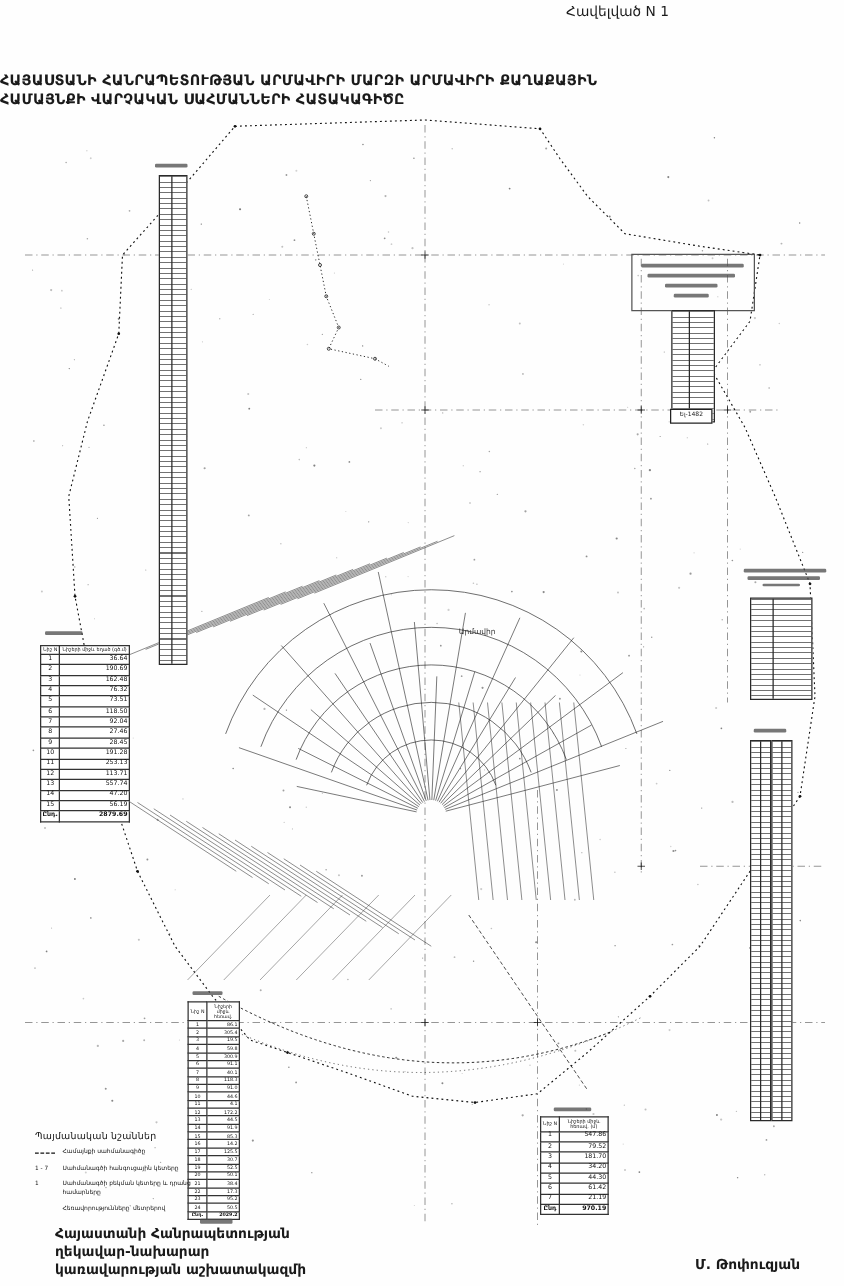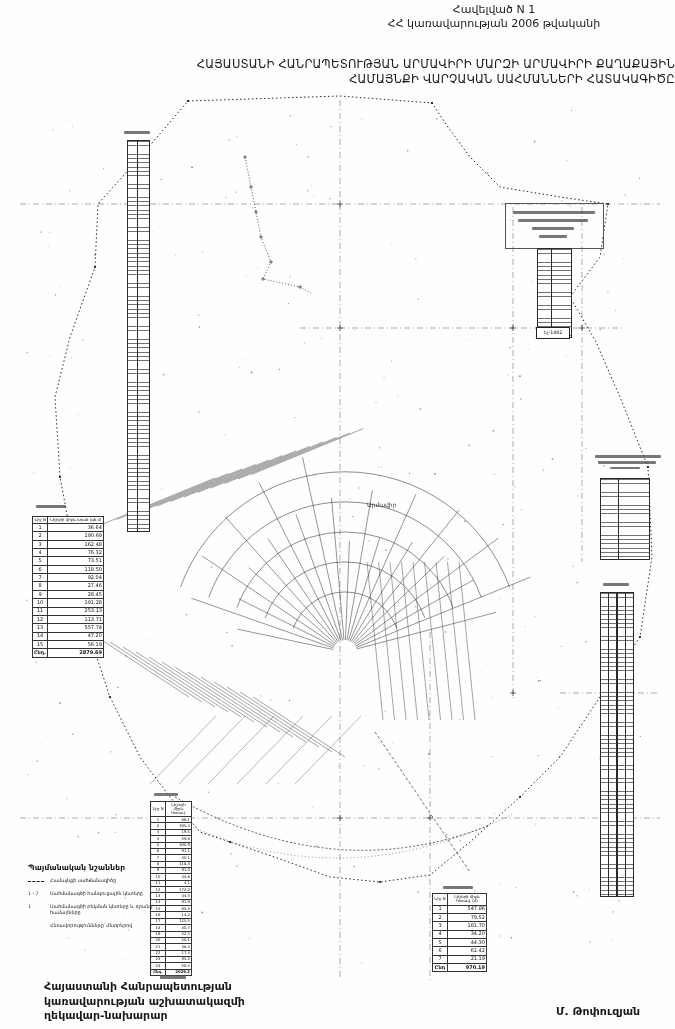--- a/index.html
+++ b/index.html
@@ -1,22 +1,22 @@
 <!DOCTYPE html>
 <html><head>
 <meta charset="utf-8">
 <style>
   html,body{margin:0;padding:0;}
   .page{position:relative;width:675px;height:1029px;background:#fefefec;background:#fefefe;
         overflow:hidden;font-family:"DejaVu Sans",sans-serif;color:#1a1a1a;}
   
   .annex{position:absolute;top:3px;right:26px;width:310px;text-align:center;
          font-size:11px;font-weight:400;line-height:14px;}
-  .map-title{position:absolute;top:57px;left:0;width:100%;text-align:right;
-             font-size:11.5px;font-weight:400;line-height:15px;letter-spacing:.2px;}
+  .map-title{position:absolute;top:57px;left:0;width:100%;text-align:left;
+             font-size:11.5px;font-weight:700;line-height:15px;letter-spacing:.2px;}
   .footer-office{position:absolute;left:44px;top:980px;font-size:11px;font-weight:700;line-height:14.5px;}
   .signature{position:absolute;left:556px;top:1005px;font-size:11px;font-weight:700;text-align:right;}
   
   .map-svg{position:absolute;left:15px;top:92px;}
   
   table.dtable{position:absolute;border-collapse:collapse;background:#fff;}
   table.dtable th,table.dtable td{border:.6px solid #333;padding:.8px 1px;
       font-family:"DejaVu Sans",sans-serif;font-size:5px;line-height:1.15;color:#111;}
   table.dtable th{font-size:3.9px;font-weight:400;text-align:center;}
   table.dtable td.n{text-align:center;width:12px;}
@@ -29,35 +29,34 @@
   .micro .vd{position:absolute;top:0;bottom:0;width:.6px;background:#2a2a2a;}
   
   .smudge{position:absolute;height:2.5px;background:#4a4a4a;opacity:.75;filter:blur(.4px);border-radius:1px;}
   
   .stamp{position:absolute;left:505px;top:203px;width:97px;height:44px;border:.6px solid #555;}
   
   .pointbox{position:absolute;left:536px;top:327px;width:32px;height:10px;border:.7px solid #222;
      font-size:4.8px;line-height:10px;text-align:center;background:#fff;}
   
   .legend{position:absolute;left:28px;top:863px;width:158px;}
-  .legend .lg-title{font-size:7.5px;font-weight:700;color:#111;margin-bottom:6px;letter-spacing:.2px;}
+  .legend .lg-title{font-size:7.5px;font-weight:400;color:#111;margin-bottom:6px;letter-spacing:.2px;margin-top:41px;}
   .lg-item{display:flex;align-items:flex-start;margin-bottom:6.5px;}
   .lg-sym{width:22px;flex:0 0 22px;font-size:4.6px;line-height:6px;color:#111;text-align:left;}
   .lg-line{display:inline-block;width:16px;border-top:1px dashed #111;margin-top:3px;}
   .lg-label{font-size:4.8px;line-height:1.35;color:#111;}
   .lg-indent{margin-left:22px;}
 </style>
 </head>
 <body>
 
 <div class="page">
 
   <div class="annex">
     <div>Հավելված N 1</div>
-    <div>ՀՀ կառավարության 2006 թվականի</div>
   </div>
 
   <div class="map-title">
     <div>ՀԱՅԱՍՏԱՆԻ ՀԱՆՐԱՊԵՏՈՒԹՅԱՆ ԱՐՄԱՎԻՐԻ ՄԱՐԶԻ ԱՐՄԱՎԻՐԻ ՔԱՂԱՔԱՅԻՆ</div>
     <div>ՀԱՄԱՅՆՔԻ ՎԱՐՉԱԿԱՆ ՍԱՀՄԱՆՆԵՐԻ ՀԱՏԱԿԱԳԻԾԸ</div>
   </div>
 
   <svg class="map-svg" width="648" height="895" viewBox="0 0 648 895">
 
     <g stroke="#161616" stroke-width=".5" opacity=".72" stroke-dasharray="6 3 1 3">
@@ -729,18 +728,18 @@
       <span class="lg-label" style="width:108px;">Սահմանագծի բեկման կետերը և դրանց համարները</span>
     </div>
     <div class="lg-item">
       <span class="lg-label lg-indent">Հեռավորությունները՝ մետրերով</span>
     </div>
   </div>
 
   <div class="smudge" style="left:160px;top:975px;width:26px;height:4px;"></div>
   <div class="footer-office">
     <div>Հայաստանի Հանրապետության</div>
+    <div>ղեկավար-նախարար</div>
     <div>կառավարության աշխատակազմի</div>
-    <div>ղեկավար-նախարար</div>
   </div>
   <div class="signature">Մ. Թոփուզյան</div>
 
 </div>
 
 </body></html>

